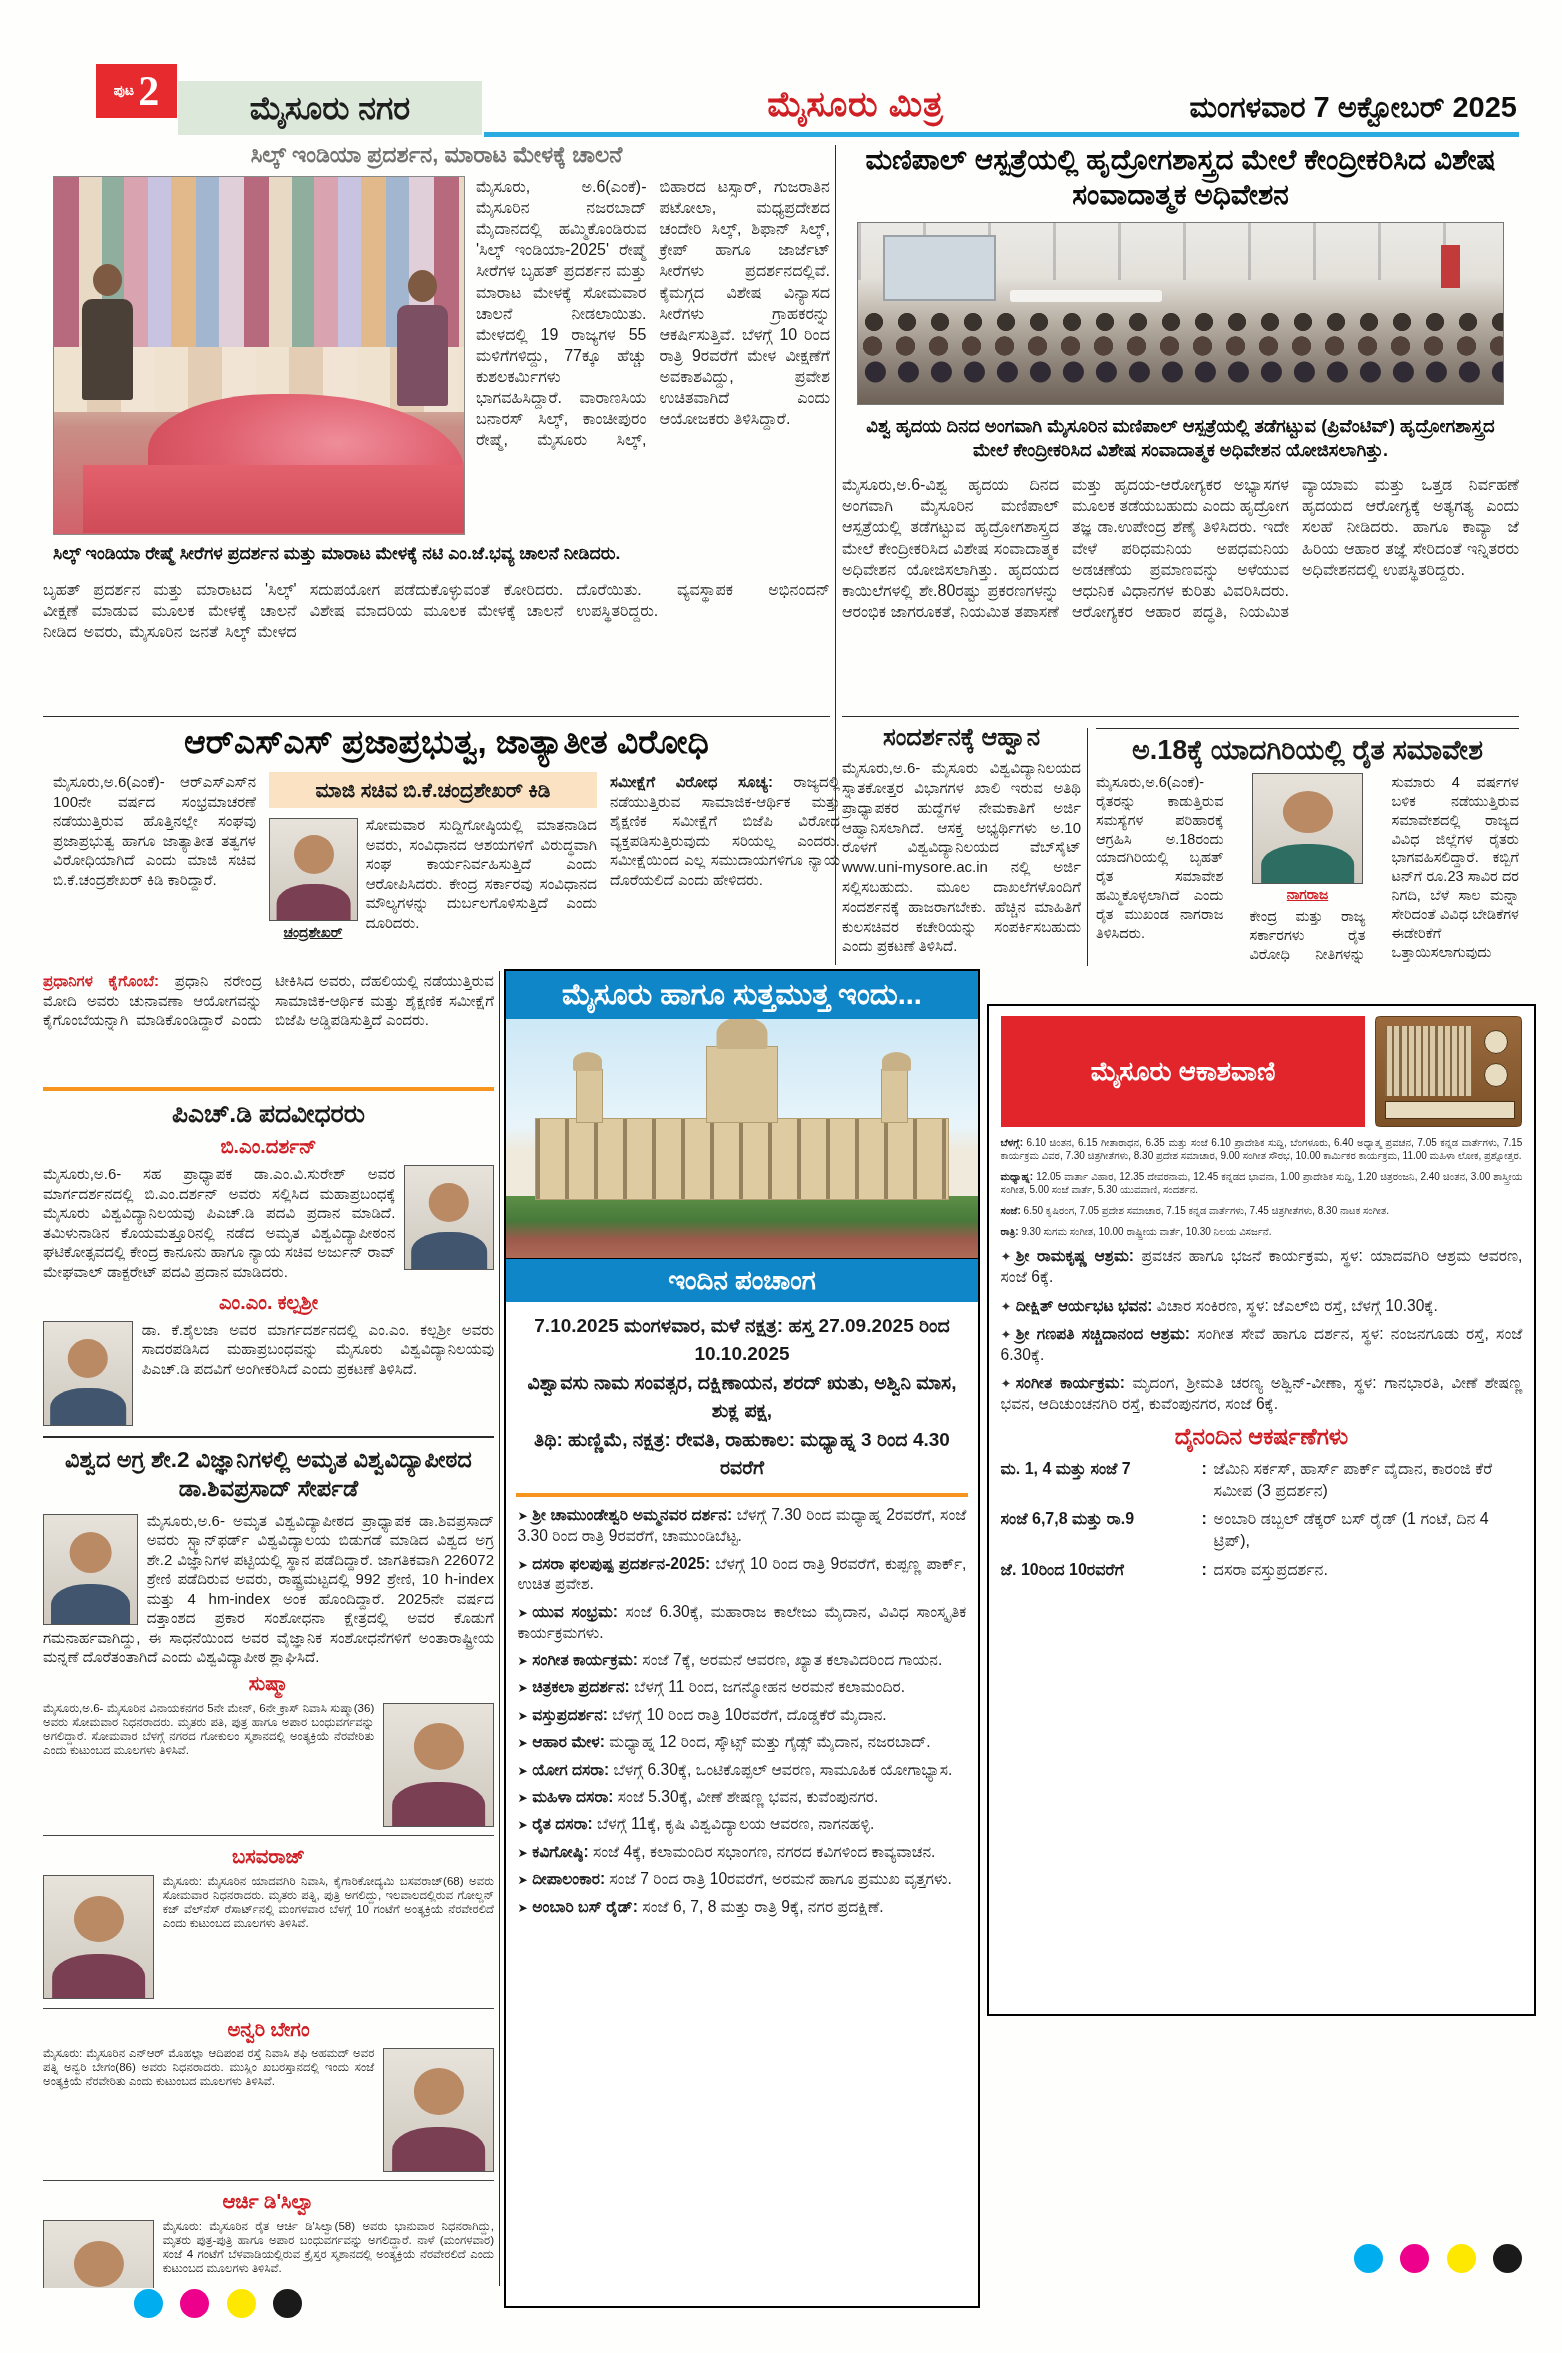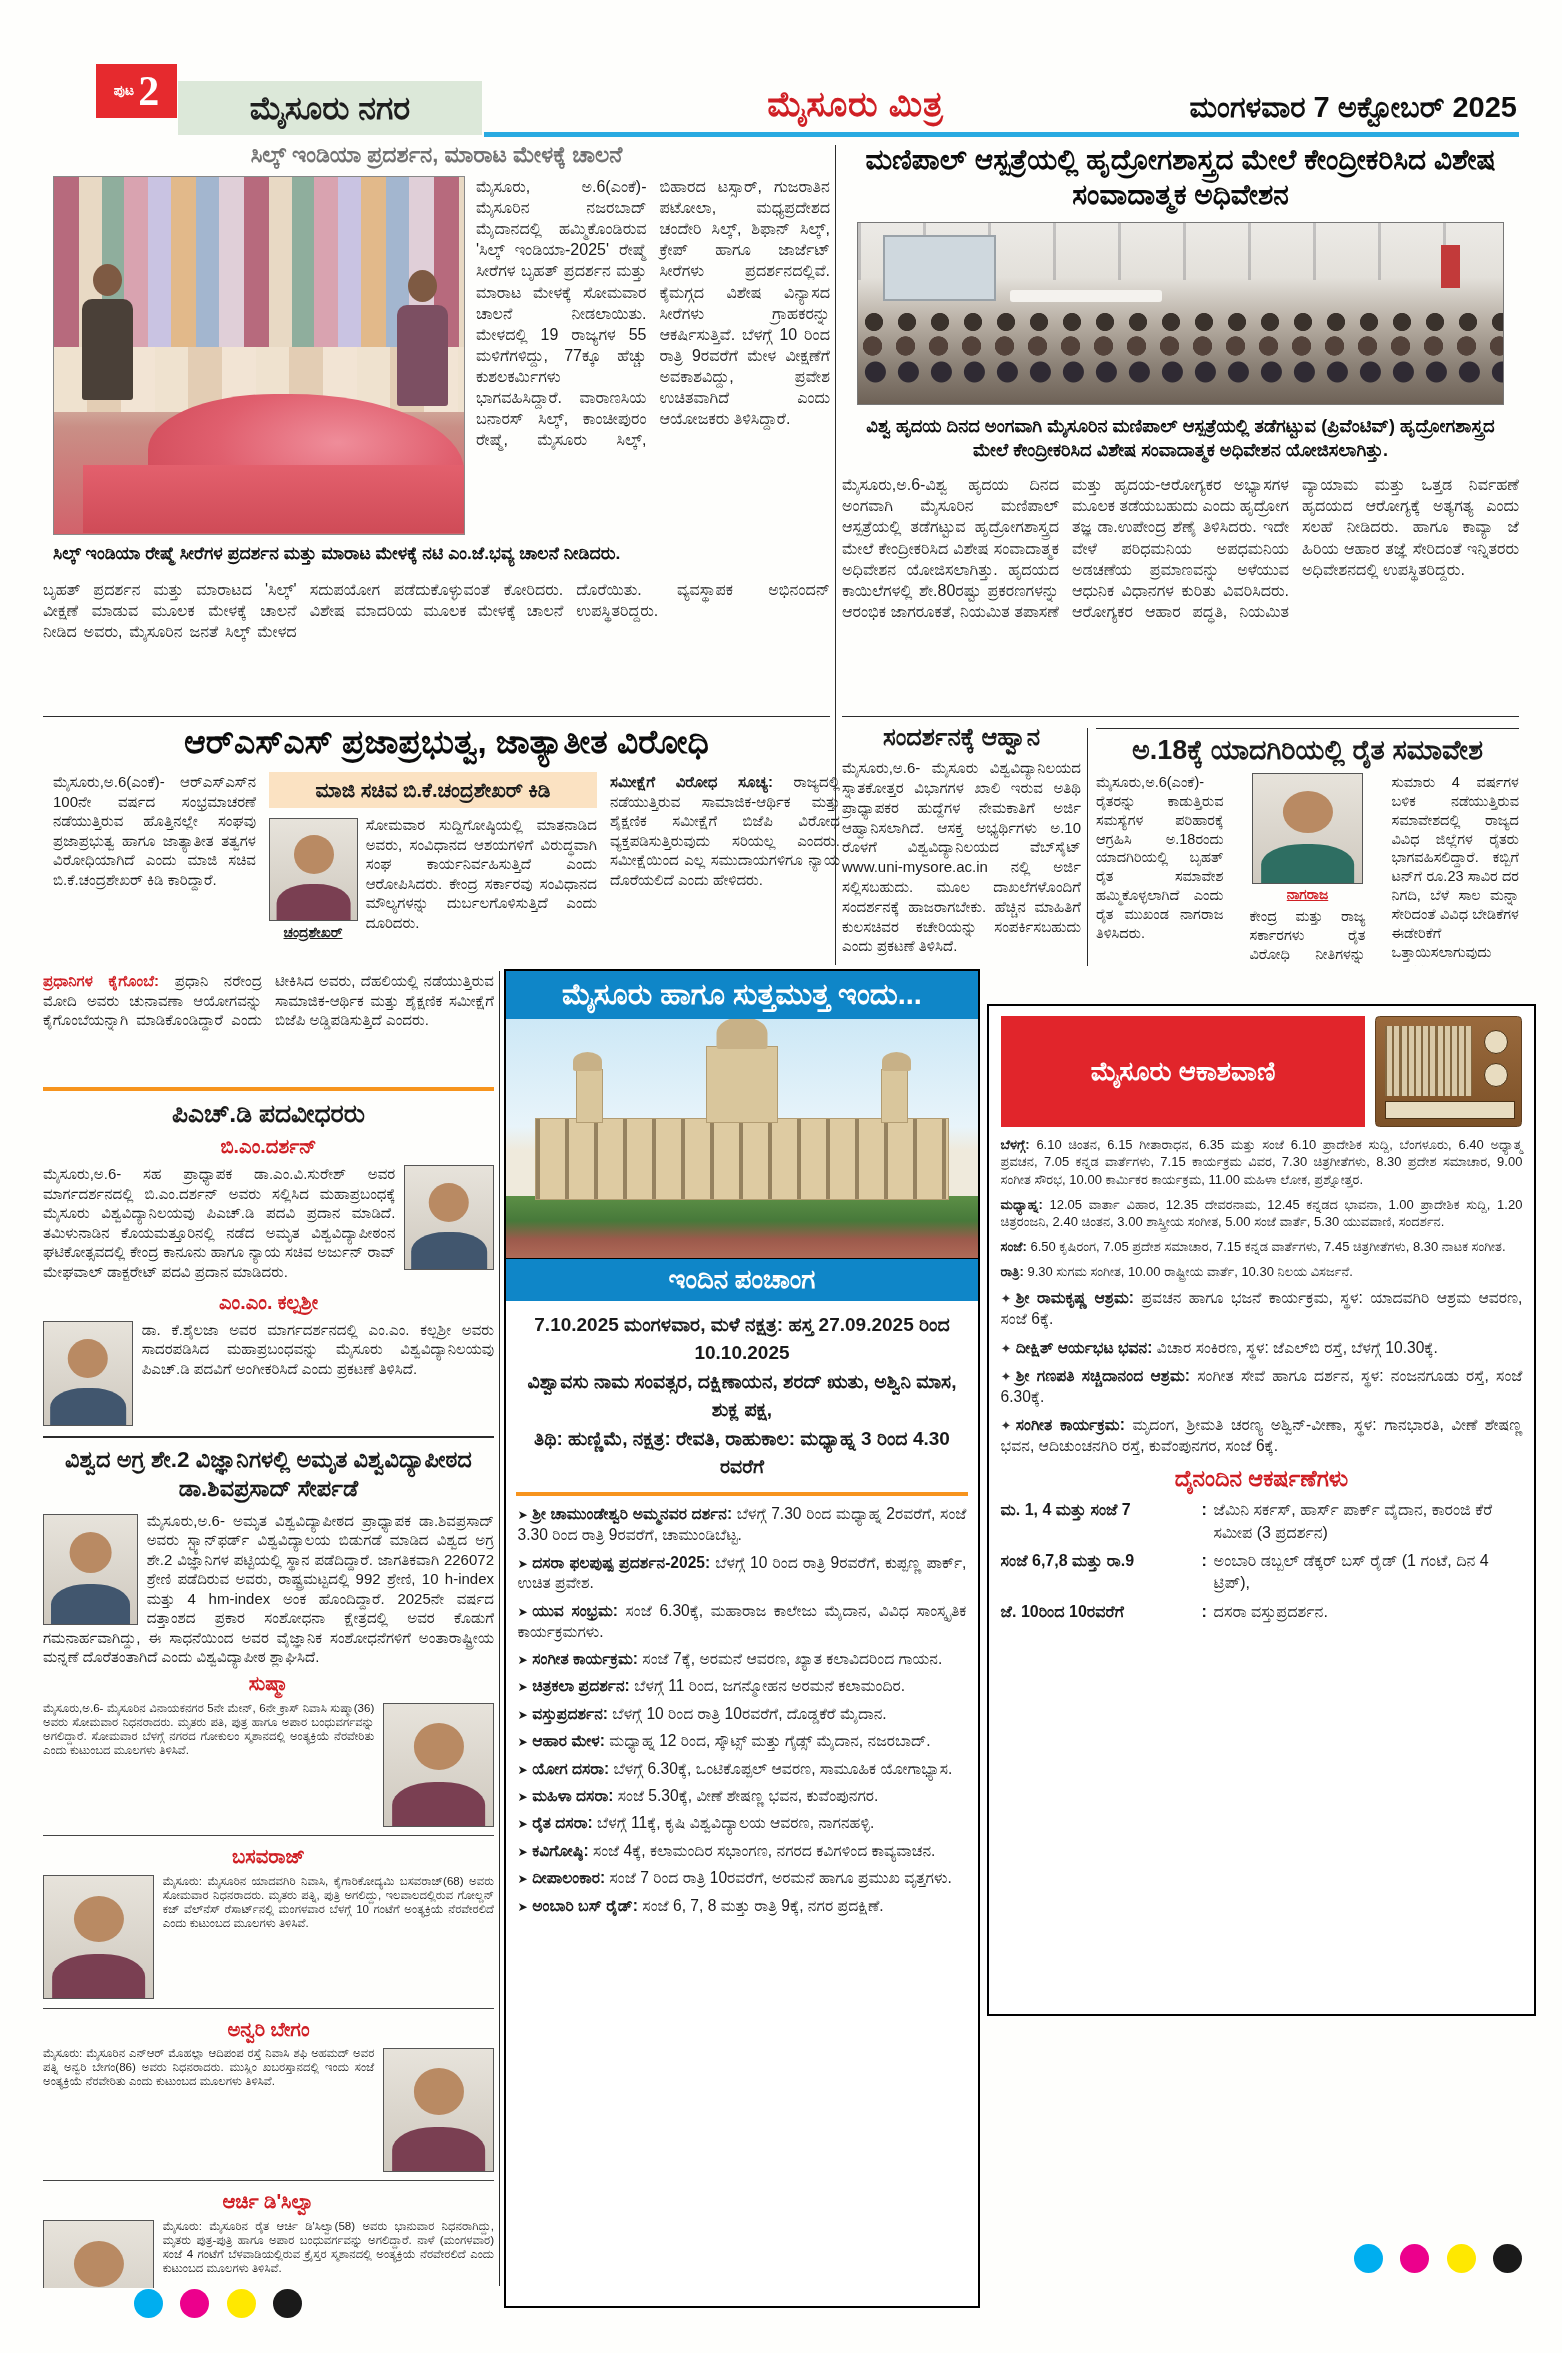--- a/index.html
+++ b/index.html
@@ -123,21 +123,21 @@
           font-size:32px;font-weight:800;text-align:center;}
   .obit{margin-bottom:2.9px;overflow:hidden;border-bottom:0.7px solid #444;padding-bottom:5.8px;}
   .obit:last-child{border-bottom:none;}
   .obit .portrait{width:109px;height:122px;}
 
   
   .center{position:absolute;left:504px;top:969px;width:476px;height:1339px;border:2.9px solid #000;
           box-sizing:border-box;background:#fff;display:flex;flex-direction:column;overflow:hidden;}
   .blue-banner{background:#0f86c8;color:#fff;font-size:29px;font-weight:800;text-align:center;
                padding:7.2px 2.9px;}
-  .blue-banner.small{font-size:26px;padding:5.8px 2.9px;font-family:Liberation Serif, serif;}
+  .blue-banner.small{font-size:26px;padding:5.8px 2.9px;}
   .palace{position:relative;height:239px;overflow:hidden;border-bottom:1.4px solid #000;
       background:linear-gradient(180deg,#cde8f6 0%,#e8f4fa 45%,#efeadc 55%);}
   .palace .lawn{position:absolute;left:0;right:0;bottom:0;height:62px;
       background:linear-gradient(180deg,#5c8f46 0%,#47793a 40%,#9c5a4c 70%,#b06a57 100%);}
   .palace .body{position:absolute;left:29px;right:29px;bottom:58px;height:80px;background:#decba2;border:1.4px solid #b29c72;
       background-image:repeating-linear-gradient(90deg,rgba(90,70,40,.55) 0 4.3px,transparent 4.3px 29px);}
   .palace .tower{position:absolute;left:50%;transform:translateX(-50%);bottom:135px;width:70px;height:75px;
       background:#d9c69c;border:1.4px solid #b29c72;}
   .palace .dome{position:absolute;left:50%;transform:translateX(-50%);bottom:209px;width:51px;height:32px;
       border-radius:50% 50% 8% 8%;background:#c8b astro;background:#c8b187;}
@@ -157,21 +157,21 @@
   .radio-head{display:flex;gap:10px;align-items:stretch;margin-bottom:8.7px;}
   .red-banner{flex:1;background:#e1252b;color:#fff;font-size:26px;font-weight:800;
               display:flex;align-items:center;justify-content:center;text-align:center;}
   .radio-fig{width:145px;height:109px;position:relative;background:linear-gradient(#9a6a3d,#7c5128);
              border:1.4px solid #5f3e1f;border-radius:4.3px;flex:0 0 145px;}
   .radio-fig .grille{position:absolute;left:8.7px;top:8.7px;width:87px;height:70px;background:#d9c9a8;
       background-image:repeating-linear-gradient(90deg,rgba(110,80,40,.8) 0 2.2px,transparent 2.2px 7.2px);}
   .radio-fig .knob{position:absolute;right:13px;width:22px;height:22px;border-radius:50%;background:#e8dcc0;border:1.4px solid #4a3115;}
   .radio-fig .k1{top:13px;} .radio-fig .k2{top:46px;}
   .radio-fig .dial{position:absolute;left:8.7px;bottom:7.2px;width:128px;height:16px;background:#e8dcc0;border:0.7px solid #4a3115;}
-  .radio-p{font-size:13px;line-height:1.35;margin-bottom:7.2px;text-align:justify;}
+  .radio-p{font-size:10px;line-height:1.35;margin-bottom:7.2px;text-align:justify;}
   .radio-evt{font-size:15.6px;line-height:1.35;margin-bottom:7.2px;text-align:justify;}
   .radio-evt .blt{color:#333;margin-right:4.3px;font-size:13px;}
   .attr-title{color:#cf1f24;font-size:22.5px;font-weight:800;text-align:center;margin:10px 0 7.2px;}
   .attr-row{display:flex;font-size:16px;line-height:1.4;margin-bottom:5.8px;}
   .attr-time{width:194px;flex:0 0 194px;font-weight:800;}
   .attr-sep{width:19px;flex:0 0 19px;text-align:center;font-weight:700;}
   .attr-desc{flex:1;}
 
   
   .dots{position:absolute;display:flex;gap:17.4px;}

